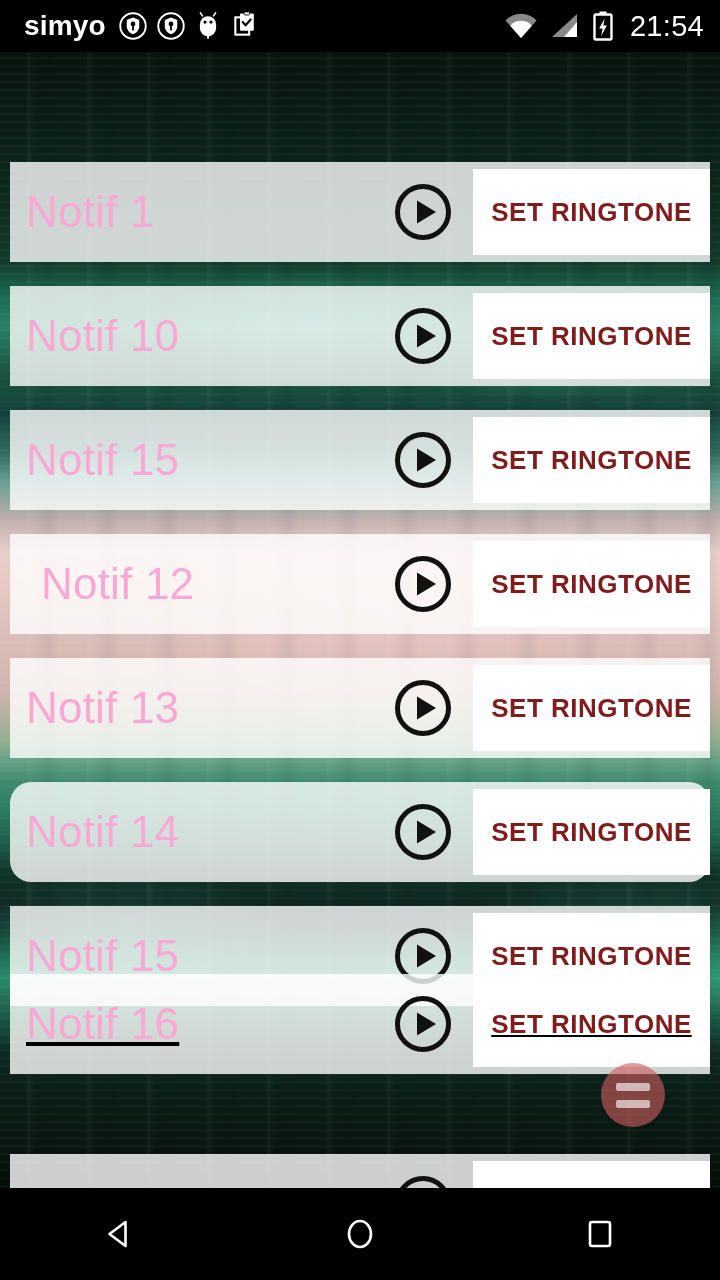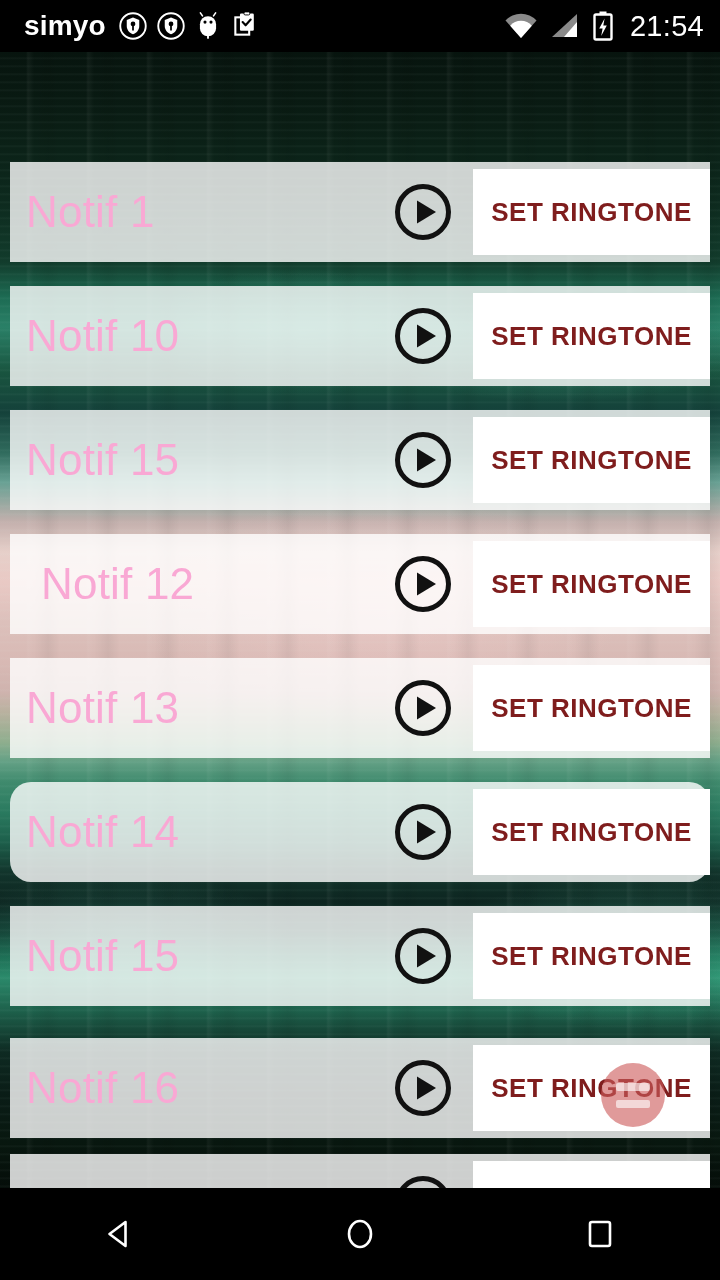--- a/index.html
+++ b/index.html
@@ -329,21 +329,21 @@
       <div class="row" style="top: 854px;">
         <div class="row-label">Notif 15</div>
         <div class="play-cell">
           <svg class="play-icon" width="60" height="60" viewBox="0 0 60 60">
             <circle cx="30" cy="30" r="25.5" fill="none" stroke="#111" stroke-width="5"></circle>
             <path d="M24 18.5 L43 30 L24 41.5 Z" fill="#111"></path>
           </svg>
         </div>
         <div class="set-btn">SET RINGTONE</div>
       </div>
-      <div class="row" style="top: 986px;">
+      <div class="row" style="top: 922px; text-decoration: underline;">
         <div class="row-label">Notif 16</div>
         <div class="play-cell">
           <svg class="play-icon" width="60" height="60" viewBox="0 0 60 60">
             <circle cx="30" cy="30" r="25.5" fill="none" stroke="#111" stroke-width="5"></circle>
             <path d="M24 18.5 L43 30 L24 41.5 Z" fill="#111"></path>
           </svg>
         </div>
         <div class="set-btn">SET RINGTONE</div>
       </div>
       <div class="row" style="top: 1102px;">

